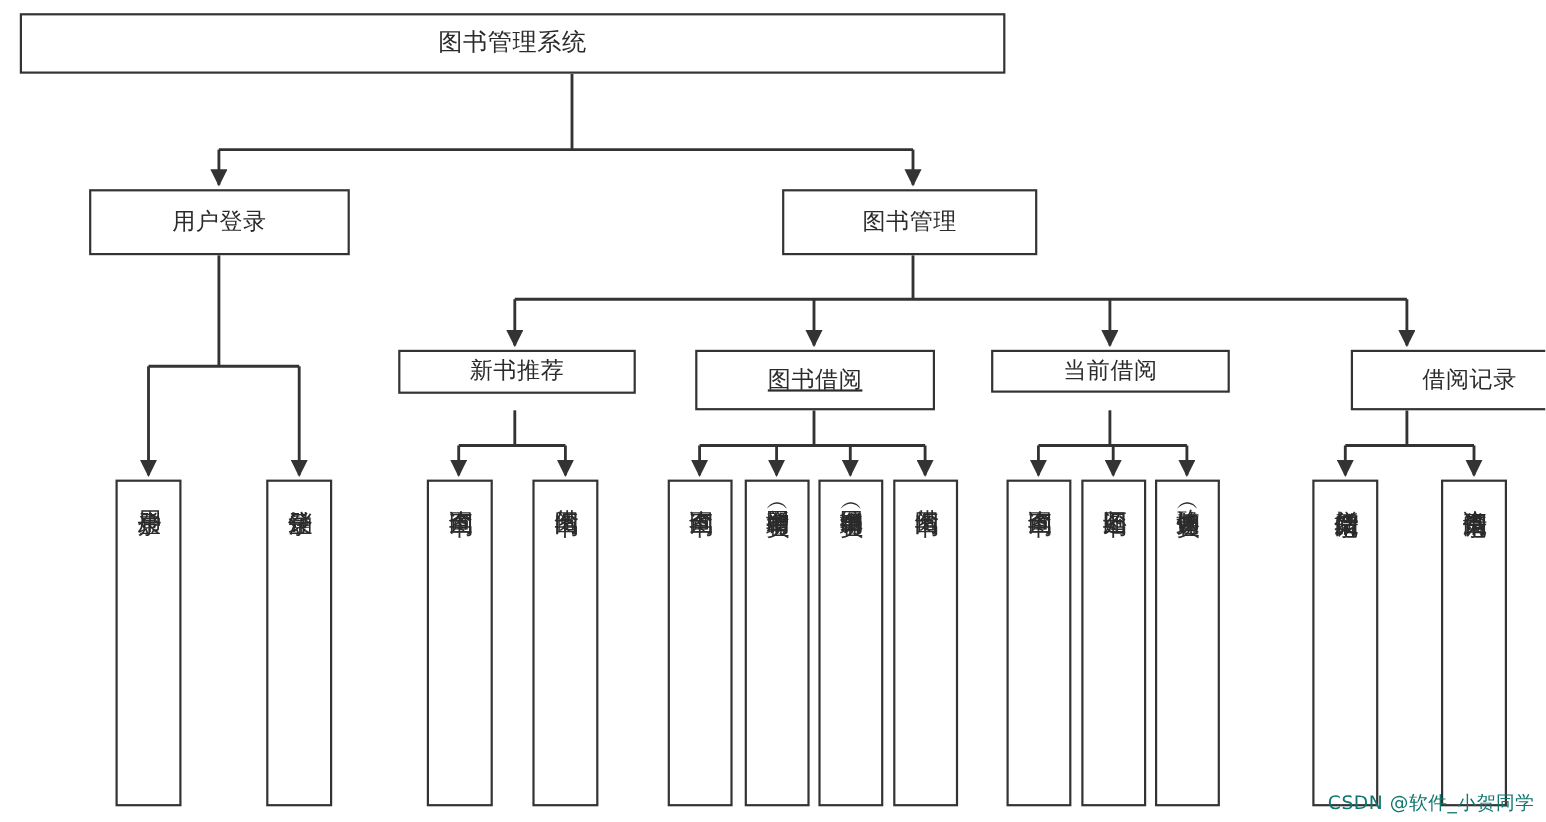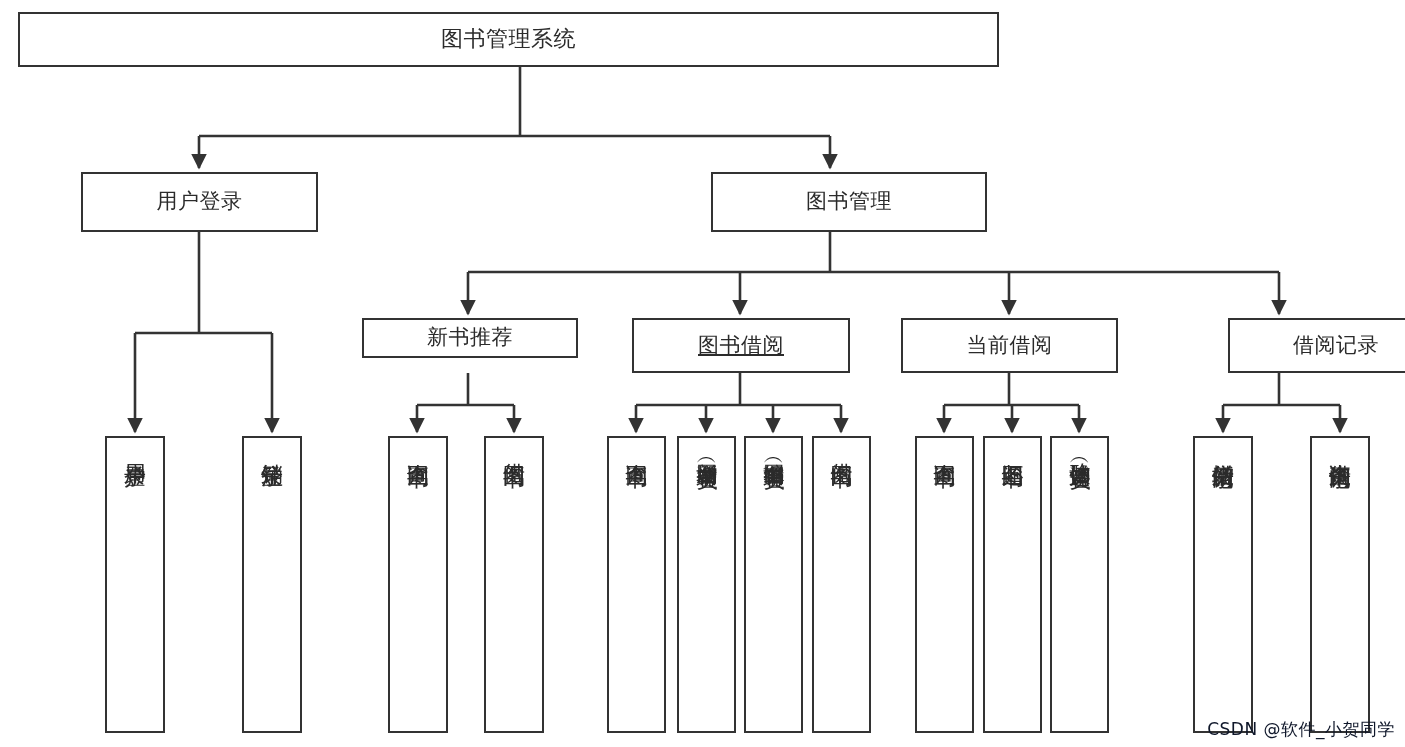--- a/index.html
+++ b/index.html
@@ -65,21 +65,21 @@
     margin: 0 auto;
   }
   .node.vertical.tall-text .node-label {
     font-size: 21px;
   }
   #watermark {
     position: absolute;
     right: 10px;
     bottom: 6px;
     font-size: 17px;
-    color: #0f172a;
+    color: #0f766e;
     white-space: nowrap;
     z-index: 5;
     letter-spacing: 0.5px;
   }
 </style>
 </head>
 <body>
 
 <div id="diagram-root">
 
@@ -129,41 +129,41 @@
       <path d="M 1012 405 L 1012 432" marker-end="url(#arrow)"></path>
       <path d="M 1079 405 L 1079 432" marker-end="url(#arrow)"></path>
 
       <path d="M 1279 373 L 1279 405"></path>
       <path d="M 1223 405 L 1340 405"></path>
       <path d="M 1223 405 L 1223 432" marker-end="url(#arrow)"></path>
       <path d="M 1340 405 L 1340 432" marker-end="url(#arrow)"></path>
     </g>
   </svg>
 
-  <div class="node root horizontal" style="left:18px; top:12px; width:981px; height:55px;">
+  <div class="node root horizontal" style="left:18px; top:12px; width:896px; height:55px;">
     <span class="node-label">图书管理系统</span>
   </div>
 
   <div class="node horizontal" style="left:81px; top:172px; width:237px; height:60px;">
     <span class="node-label">用户登录</span>
   </div>
 
-  <div class="node horizontal" style="left:711px; top:172px; width:276px; height:60px;">
+  <div class="node horizontal" style="left:711px; top:172px; width:232px; height:60px;">
     <span class="node-label">图书管理</span>
   </div>
 
   <div class="node horizontal" style="left:362px; top:318px; width:216px; height:40px;">
     <span class="node-label">新书推荐</span>
   </div>
 
   <div class="node horizontal" style="left:632px; top:318px; width:218px; height:55px;text-decoration:underline;">
     <span class="node-label">图书借阅</span>
   </div>
 
-  <div class="node horizontal" style="left:901px; top:318px; width:217px; height:55px;">
+  <div class="node horizontal" style="left:901px; top:318px; width:217px; height:39px;">
     <span class="node-label">当前借阅</span>
   </div>
 
   <div class="node horizontal" style="left:1228px; top:318px; width:216px; height:55px;">
     <span class="node-label">借阅记录</span>
   </div>
 
   <div class="node vertical" style="left:105px; top:436px; width:60px; height:297px;">
     <span class="node-label">用户登录</span>
   </div>

